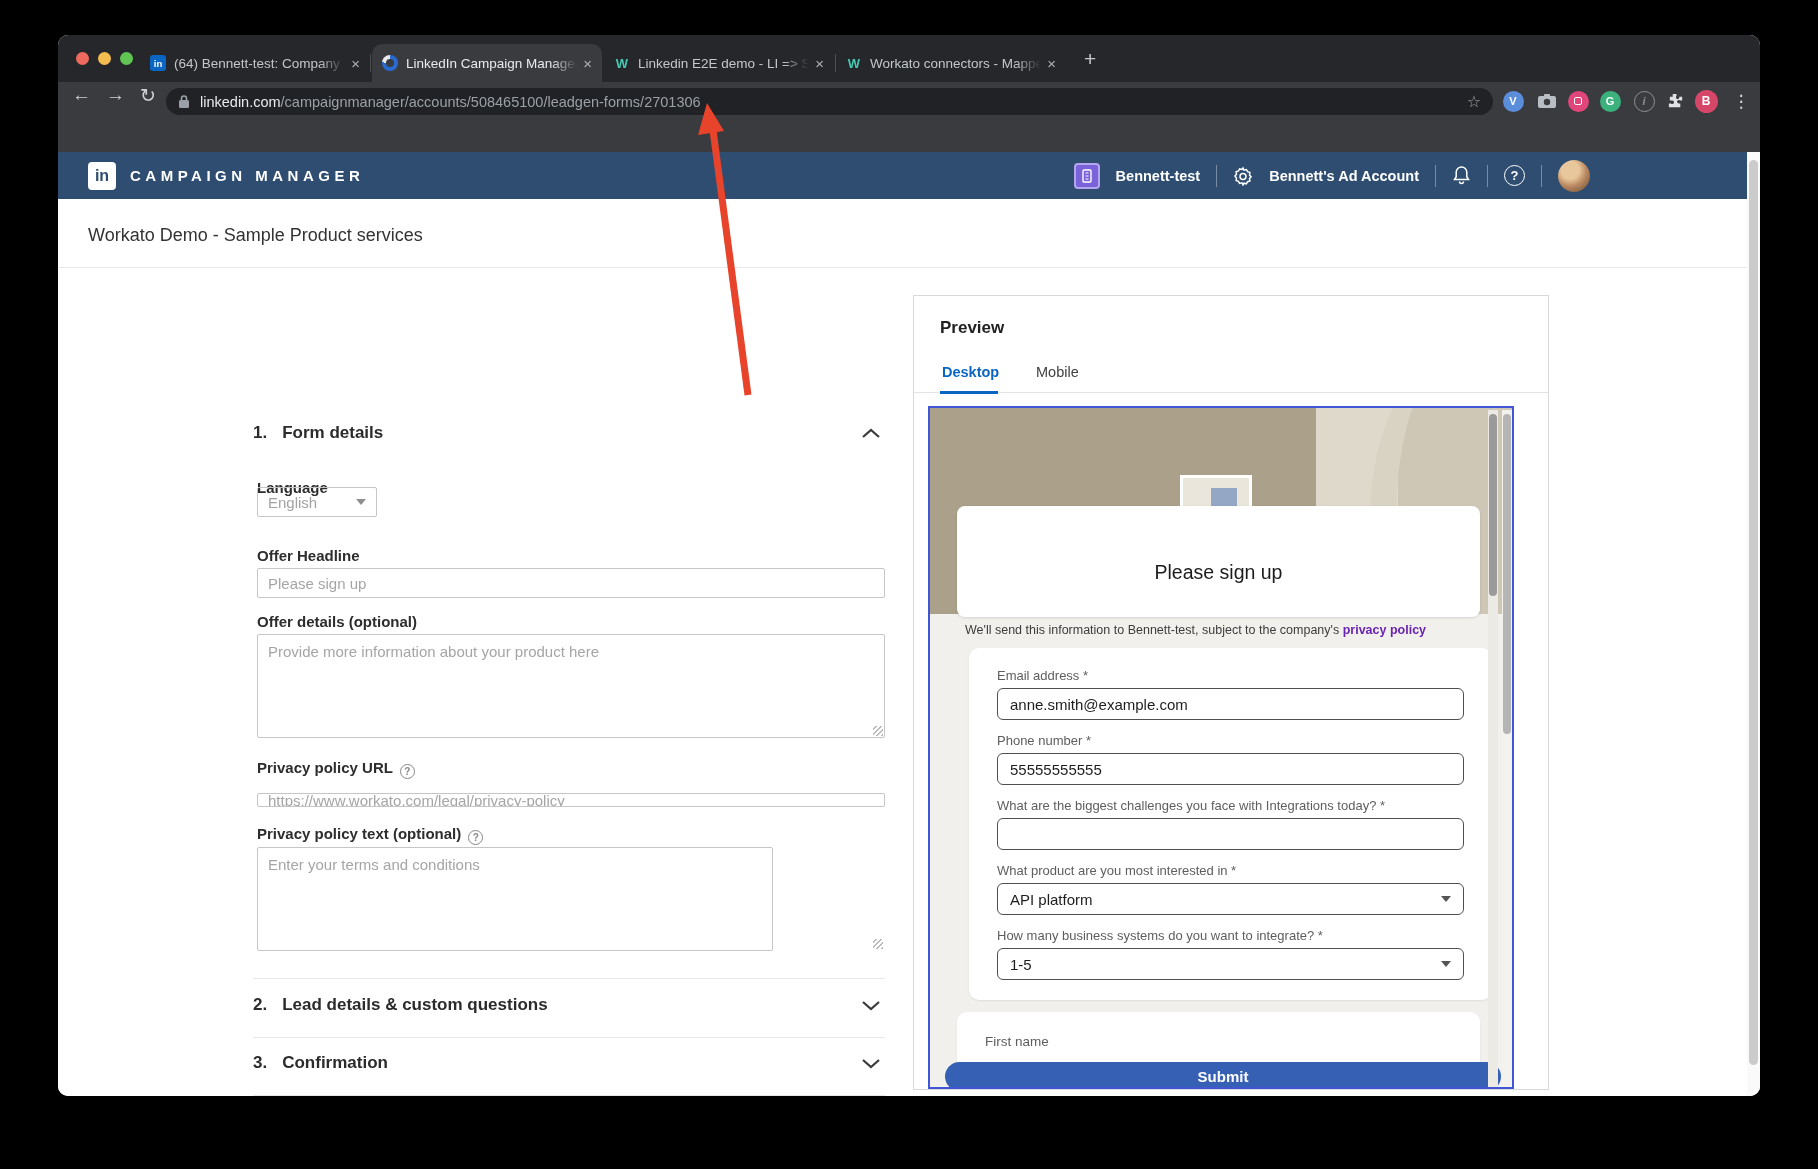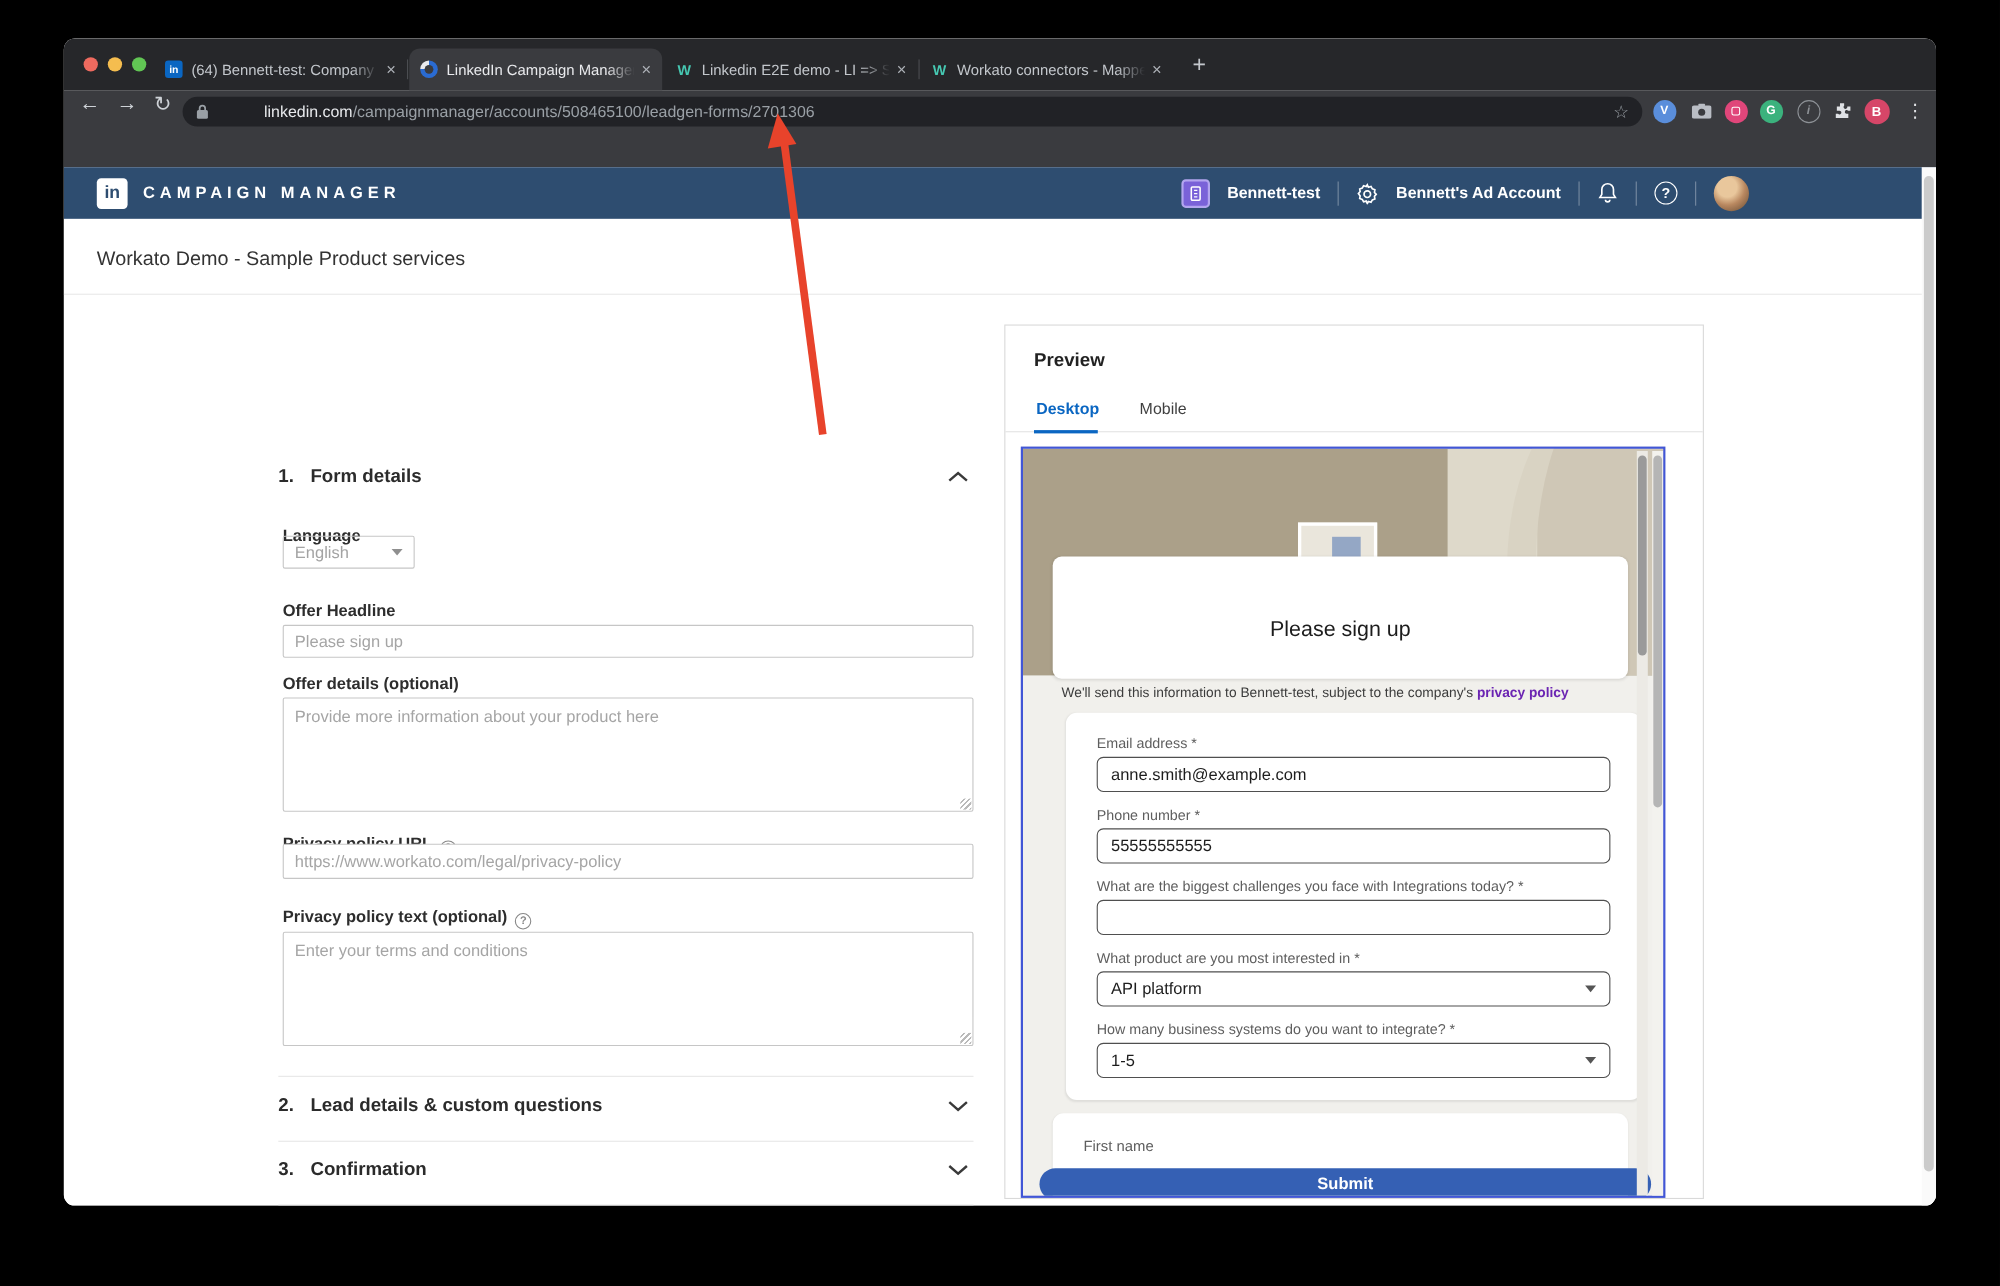--- a/index.html
+++ b/index.html
@@ -24,21 +24,21 @@
   .favicon { width:16px; height:16px; flex:0 0 16px; display:flex; align-items:center; justify-content:center; }
   .fav-li { background:#0a66c2; border-radius:3px; color:#fff; font-weight:bold; font-size:9.5px; }
   .fav-cm { border-radius:50%; background:conic-gradient(#2a6bd2 0 275deg,#e9eaed 275deg 360deg); position:relative; }
   .fav-cm::after { content:""; position:absolute; left:4px; top:4px; width:8px; height:8px; border-radius:50%; background:#3a3b3f; }
   .tab.active .fav-cm::after { background:#3a3b3f; }
   .fav-w { color:#46c8b2; font-weight:bold; font-size:13px; }
 
   .toolbar { position:absolute; left:0; top:47px; width:100%; height:70px; background:#3a3b3f; }
   .navbtn { position:absolute; top:2px; color:#ced2d7; font-size:19px; }
   .omnibox { position:absolute; left:108px; top:6px; width:1327px; height:27px; border-radius:14px;
-             background:#212226; display:flex; align-items:center; padding:0 12px;gap:40px; }
+             background:#212226; display:flex; align-items:center; padding:0 12px; }
   .omnibox .url { font-size:14.5px; margin-left:10px; white-space:nowrap; }
   .url .domain { color:#e8eaed; }
   .url .path { color:#9aa0a6; }
   .omni-star { margin-left:auto; color:#9aa0a6; font-size:16px; }
   .ext { position:absolute; top:7px; width:24px; height:24px; display:flex; align-items:center; justify-content:center; }
   .circ { width:21px; height:21px; border-radius:50%; display:flex; align-items:center; justify-content:center;
           color:#fff; font-weight:bold; font-size:11px; }
 
   .bookmarks { position:absolute; left:0; top:84px; width:100%; height:33px; background:#3a3b3f;
                display:flex; align-items:center; padding:0 16px; gap:23px; color:#e2e4e8; font-size:13px; }
@@ -367,24 +367,24 @@
         </div>
 
         <div class="flabel" style="top:278px">Offer Headline</div>
         <input class="fin" style="top: 299px; width: 628px; height: 30px;" placeholder="Please sign up">
 
         <div class="flabel" style="top:344px">Offer details (optional)</div>
         <textarea class="fta" style="top: 365px; width: 628px; height: 104px;" placeholder="Provide more information about your product here"></textarea>
         <div class="resize-h" style="left:620px;top:457px"></div>
 
         <div class="flabel" style="top:490px"><span>Privacy policy URL</span><span class="help">?</span></div>
-        <input class="fin" style="top: 498px; width: 628px; height: 32px;" placeholder="https://www.workato.com/legal/privacy-policy">
+        <input class="fin" style="top: 524px; width: 628px; height: 14px;" placeholder="https://www.workato.com/legal/privacy-policy">
 
         <div class="flabel" style="top:556px"><span>Privacy policy text (optional)</span><span class="help">?</span></div>
-        <textarea class="fta" style="top: 578px; width: 628px; height: 104px;" placeholder="Enter your terms and conditions"></textarea>
+        <textarea class="fta" style="top: 578px; width: 516px; height: 104px;" placeholder="Enter your terms and conditions"></textarea>
         <div class="resize-h" style="left:620px;top:670px"></div>
 
         <div class="divider" style="top:709px"></div>
 
         <div class="sec-row" style="top:726px">
           <span class="num">2.</span>
           <span>Lead details &amp; custom questions</span>
           <span class="chev">
             <svg width="20" height="11" viewBox="0 0 20 11">
                 <polyline points="2,2 10,9 18,2" fill="none" stroke="#3a3a3a" stroke-width="2.2"></polyline>

